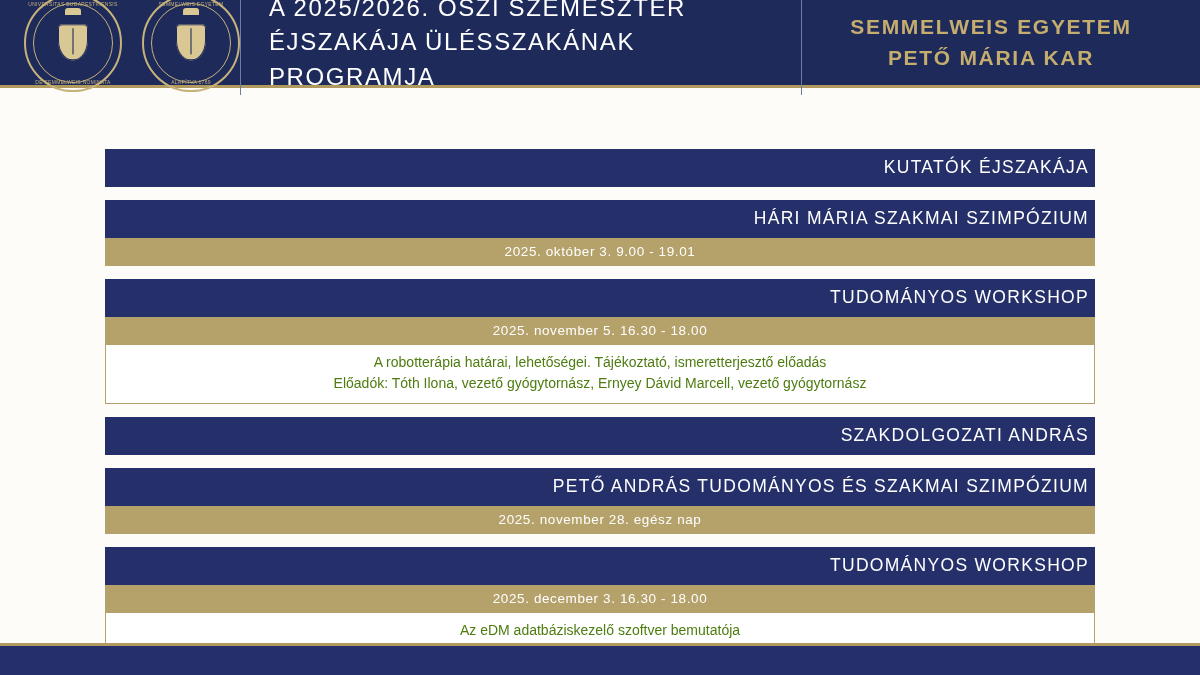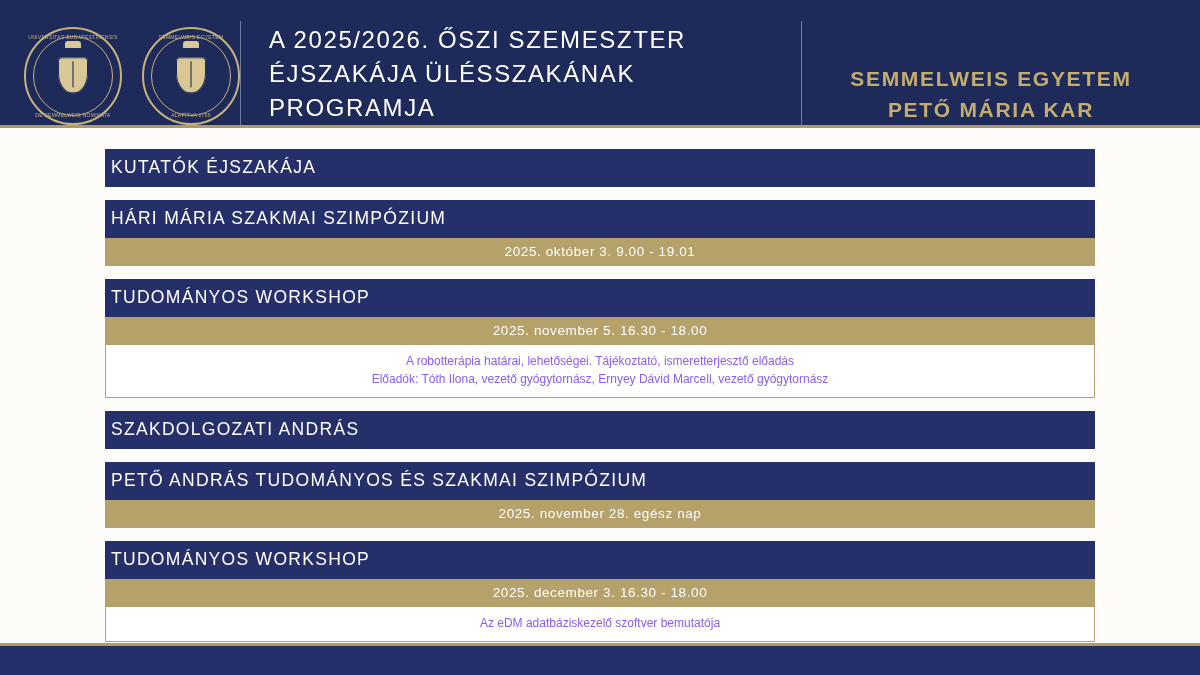--- a/index.html
+++ b/index.html
@@ -12,24 +12,24 @@
     background: #fdfcf9;
     font-family: "Liberation Sans", sans-serif;
     overflow: hidden;
     position: relative;
   }
 
   
   .header {
     position: relative;
     width: 1200px;
-    height: 128px;
+    height: 88px;
     background: #1e2a5a;
     display: flex;
-    align-items: flex-end;
+    align-items: center;
     box-sizing: border-box;
     border-bottom: 3px solid #b09a5e;
   }
 
   .crest-wrap {
     display: flex;
     align-items: center;
     gap: 20px;
     padding-left: 24px;
   }
@@ -159,42 +159,42 @@
     box-sizing: border-box;
   }
 
   .event {
     width: 990px;
     margin: 0 auto 13px auto;
   }
   .event-title {
     background: #25306a;
     color: #ffffff;
-    text-align: left;
+    text-align: right;
     font-size: 17.5px;
     letter-spacing: 1.3px;
     padding: 8px 6px 9px 6px;
     box-sizing: border-box;
   }
   .event-date {
     background: #b5a16a;
     color: #ffffff;
     text-align: center;
     font-size: 13.5px;
     letter-spacing: .6px;
     padding: 6px 6px 7px 6px;
     box-sizing: border-box;
   }
   .event-detail {
     background: #ffffff;
     border: 1px solid #b5a16a;
     border-top: none;
-    color: #8b5cf6;
-    text-align: center;
-    font-size: 12px;
+    color: #4d7c0f;
+    text-align: center;
+    font-size: 14px;
     line-height: 1.5;
     padding: 7px 10px 9px 10px;
     box-sizing: border-box;
   }
   .event-detail div {
     white-space: nowrap;
   }
 
   
   .footer {

